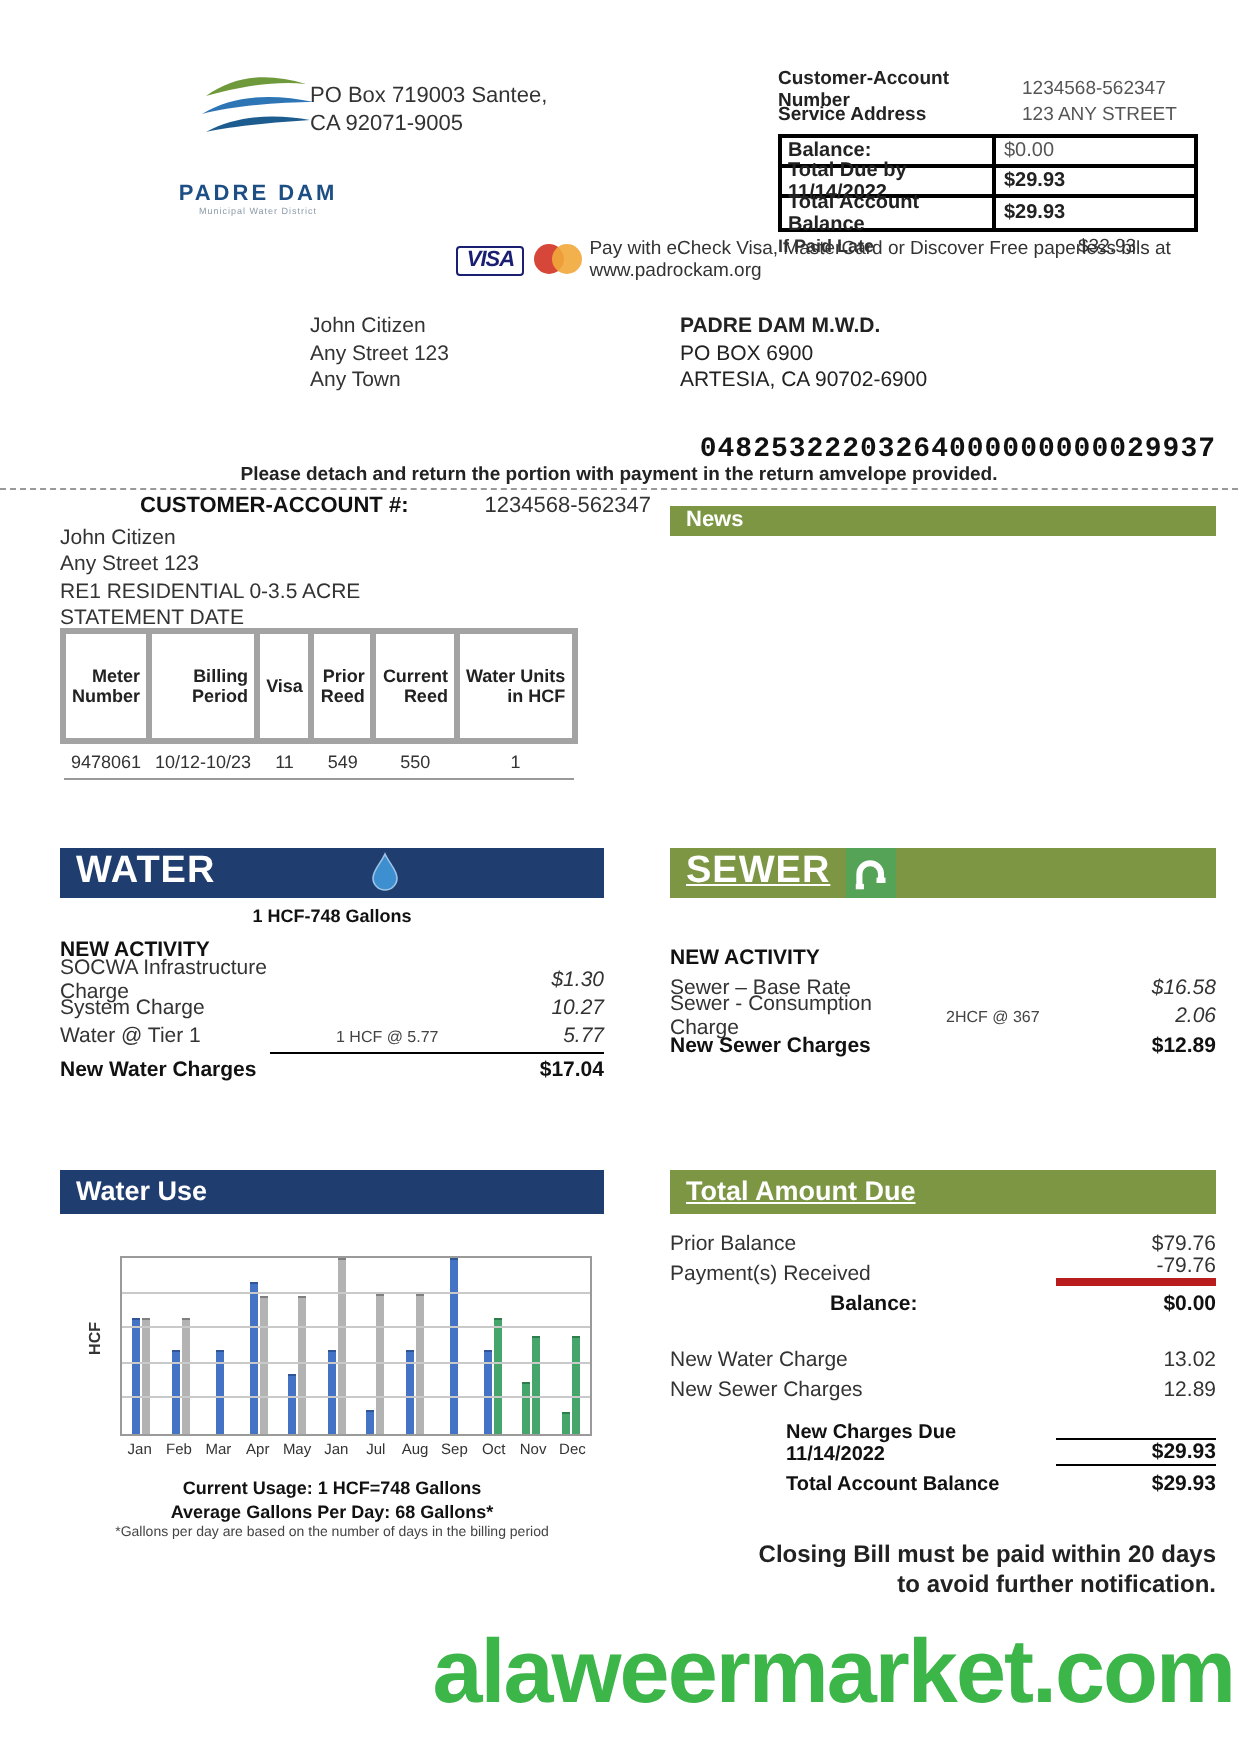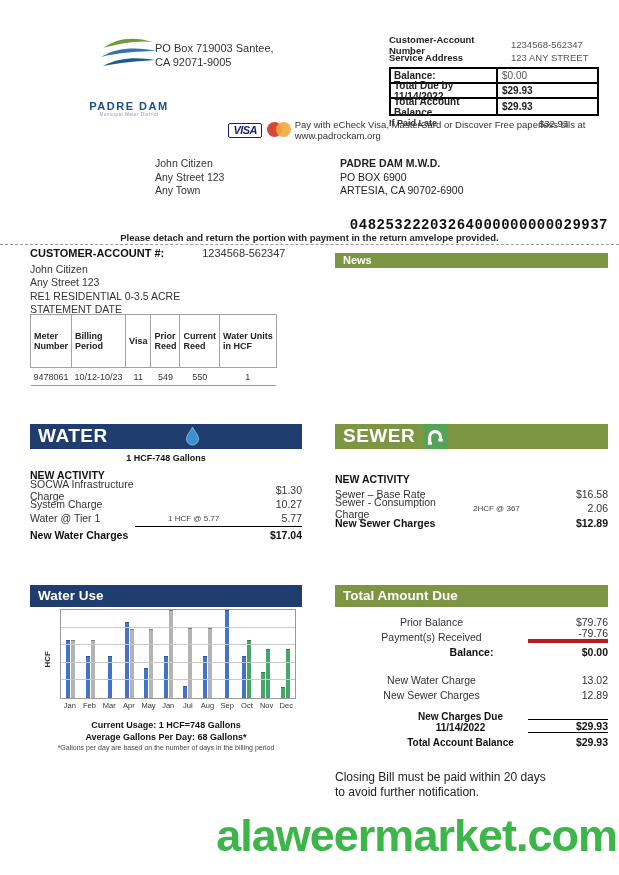--- a/index.html
+++ b/index.html
@@ -2,21 +2,21 @@
 <html><head>
 <meta charset="utf-8">
 <style>
   * { margin:0; padding:0; box-sizing:border-box; }
   html,body { background:#fff; }
   body { font-family:"Liberation Sans", sans-serif; color:#222; }
   #page { position:relative; width:619px; height:875px; background:#fff; overflow:hidden; margin:0 auto; }
 
   
   .logo-block { position:absolute; left:84px; top:36px; width:90px; text-align:center; }
-  .logo-name { font-size:11px; font-weight:bold; color:#1d4f85; letter-spacing:1.5px; margin-top:18px; }
+  .logo-name { font-size:11px; font-weight:bold; color:#1d4f85; letter-spacing:1.5px; margin-top:8px; }
   .logo-tag  { font-size:4.5px; color:#8a9aa8; letter-spacing:0.5px; }
   .po-addr { position:absolute; left:155px; top:41px; font-size:11px; color:#333; line-height:14px; }
 
   .acct-table { position:absolute; left:389px; top:38px; width:210px; font-size:9.5px; }
   .acct-plain-row { display:flex; height:13px; align-items:center; }
   .acct-plain-row .lbl { width:122px; font-weight:bold; color:#222; }
   .acct-plain-row .val { color:#555; }
   .acct-boxed { border:2px solid #000; margin-top:3px; }
   .acct-boxed-row { display:flex; height:15px; align-items:center; border-bottom:2px solid #000; }
   .acct-boxed-row:last-child { border-bottom:none; }
@@ -43,81 +43,81 @@
   .addr-remit .b { font-weight:bold; }
 
   
   .ocr-line { position:absolute; right:11px; top:217px; font-family:"Liberation Mono", monospace; font-weight:bold; font-size:14px; letter-spacing:0.5px; color:#111; }
   .detach-note { position:absolute; left:0; top:232px; width:100%; text-align:center; font-size:9.5px; font-weight:bold; color:#222; }
   .perforation { position:absolute; left:0; top:244px; width:100%; border-top:1.5px dashed #999; }
 
   
   .acct-block { position:absolute; left:30px; top:247px; font-size:10.5px; line-height:13.5px; color:#333; }
   .acct-block .head { display:flex; margin-bottom:2px; }
-  .acct-block .head .lbl { font-weight:bold; font-size:11px; color:#111; }
+  .acct-block .head .lbl { font-weight:bold; font-size:11px; color:#111;margin-left:40px; }
   .acct-block .head .num { margin-left:38px; font-size:11px; }
   .news-bar { position:absolute; left:335px; top:253px; width:273px; height:15px; background:#7d9644; color:#fff; font-weight:bold; font-size:11px; line-height:14px; padding-left:8px; }
   .stmt-date { position:absolute; left:30px; top:304px; width:258px; text-align:right; font-size:9px; color:#333; }
 
   
   table.meter { position:absolute; left:30px; top:314px; border-collapse:collapse; font-size:9px; }
-  table.meter th { border:1px solid #a3a3a3; font-weight:bold; text-align:left; padding:16px 3px; line-height:10px; }
+  table.meter th { border:3px solid #a3a3a3; font-weight:bold; text-align:right; padding:16px 3px; line-height:10px; }
   table.meter td { text-align:center; padding:4px 3px 3px 3px; border-bottom:1px solid #999; color:#333; }
 
   
   .bar-navy  { background:#1f3d6e; color:#fff; font-weight:bold; position:relative; }
-  .bar-olive { background:#7d9644; color:#fff; font-weight:bold; position:relative; }
+  .bar-olive { background:#7d9644; color:#fff; font-weight:bold; position:relative;text-decoration:underline; }
 
   .water-sec { position:absolute; left:30px; top:424px; width:272px; }
   .sewer-sec { position:absolute; left:335px; top:424px; width:273px; }
   .sec-head-lg { height:25px; font-size:19px; line-height:24px; padding-left:8px; letter-spacing:0.5px; }
   .drop-icon { position:absolute; left:155px; top:2px; }
   .pipe-box { position:absolute; left:88px; top:0px; width:25px; height:25px; background:#55a357; display:flex; align-items:center; justify-content:center; }
   .sub-center { text-align:center; font-size:9px; font-weight:bold; margin-top:4px; color:#111; }
   .charges { margin-top:6px; font-size:10.5px; color:#333; }
   .sewer-sec .charges { margin-top:24px; }
   .charges .hdr { font-weight:bold; color:#111; height:14px; }
   .c-row { display:flex; align-items:center; height:14px; }
   .c-row .lbl { width:138px; }
   .c-row .det { width:70px; font-size:8px; color:#444; }
-  .c-row .amt { flex:1; text-align:right; }
+  .c-row .amt { flex:1; text-align:right;font-style:italic; }
   .c-total { display:flex; align-items:center; height:15px; font-weight:bold; color:#111; }
   .c-total .lbl { flex:1; }
   .rule-above { border-top:1px solid #000; margin-left:105px; margin-top:1px; }
 
   
   .wuse-sec { position:absolute; left:30px; top:585px; width:272px; }
   .sec-head-sm { height:22px; font-size:13.5px; line-height:21px; padding-left:8px; }
   .chart-wrap { display:flex; margin-top:2px; padding-left:4px; }
   .ylab { width:26px; display:flex; align-items:center; justify-content:center; }
   .ylab span { writing-mode:vertical-rl; transform:rotate(180deg); font-size:8px; font-weight:bold; color:#333; }
-  .plot-col { width:236px; }
+  .plot-col { width:236px;margin-top:19px; }
   .plot { position:relative; height:90px; border:1px solid #9a9a9a; background:#fff; overflow:hidden; display:flex; }
   .gline { position:absolute; left:0; width:100%; height:1px; background:#c9c9c9; }
   .bgroup { flex:1; display:flex; align-items:flex-end; justify-content:center; gap:1px; height:100%; }
   .vbar { width:4px; }
   .xlabels { display:flex; margin-top:2px; }
   .xlabels span { flex:1; text-align:center; font-size:7.5px; color:#333; }
   .chart-notes { margin-top:10px; text-align:center; }
   .chart-notes .n { font-size:9px; font-weight:bold; color:#111; line-height:11.5px; }
   .chart-notes .fn { font-size:7px; color:#444; margin-top:1px; }
 
   
   .due-sec { position:absolute; left:335px; top:585px; width:273px; }
   .due-rows { margin-top:6px; font-size:10.5px; color:#333; }
   .d-row { display:flex; align-items:flex-end; height:15px; }
-  .d-row .lbl { flex:1;text-align:center; }
+  .d-row .lbl { flex:1; }
   .d-row .amt { width:80px; text-align:right; }
   .d-row .amt.u { border-bottom:4px solid #b91c1c; }
   .d-row.bold { font-weight:bold; color:#111; }
   .d-row .ind { padding-left:80px; }
   .d-row .ind2 { padding-left:58px; font-size:10px; }
   .d-row .amt.box { border-top:1px solid #000; border-bottom:1px solid #000; }
   .spacer12 { height:13px; } .spacer16 { height:17px; }
-  .closing { margin-top:22px; text-align:left; font-size:12px; font-weight:normal; color:#222; line-height:15px; }
+  .closing { margin-top:22px; text-align:right; font-size:12px; font-weight:bold; color:#222; line-height:15px; }
 
   
   .watermark { position:absolute; left:0; right:2px; top:810px; text-align:right; font-size:45px; font-weight:bold; color:#3cb549; letter-spacing:-1px; }
 </style>
 </head>
 <body>
 
 <div id="page">
 
   <div class="logo-block">

